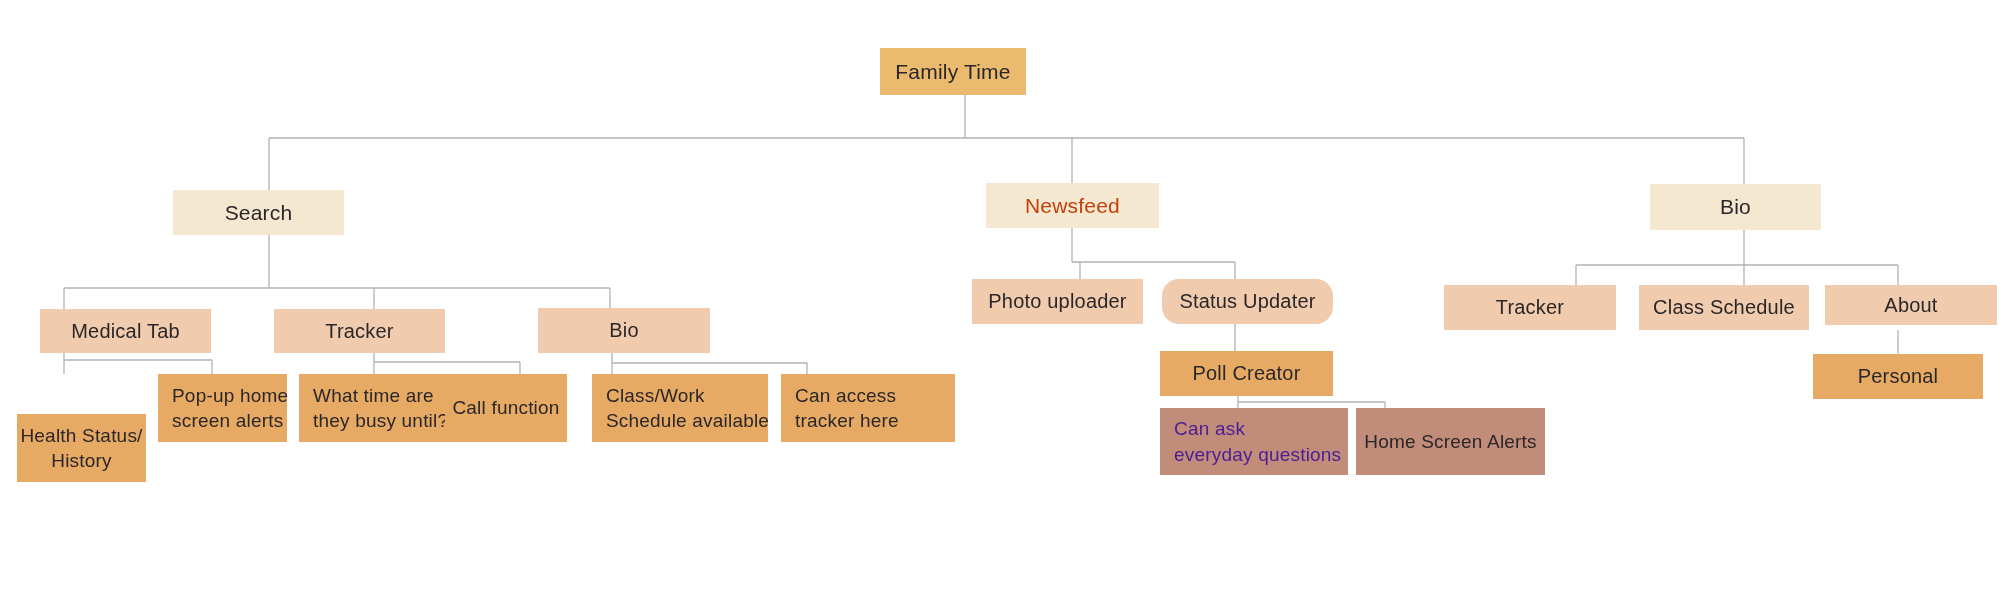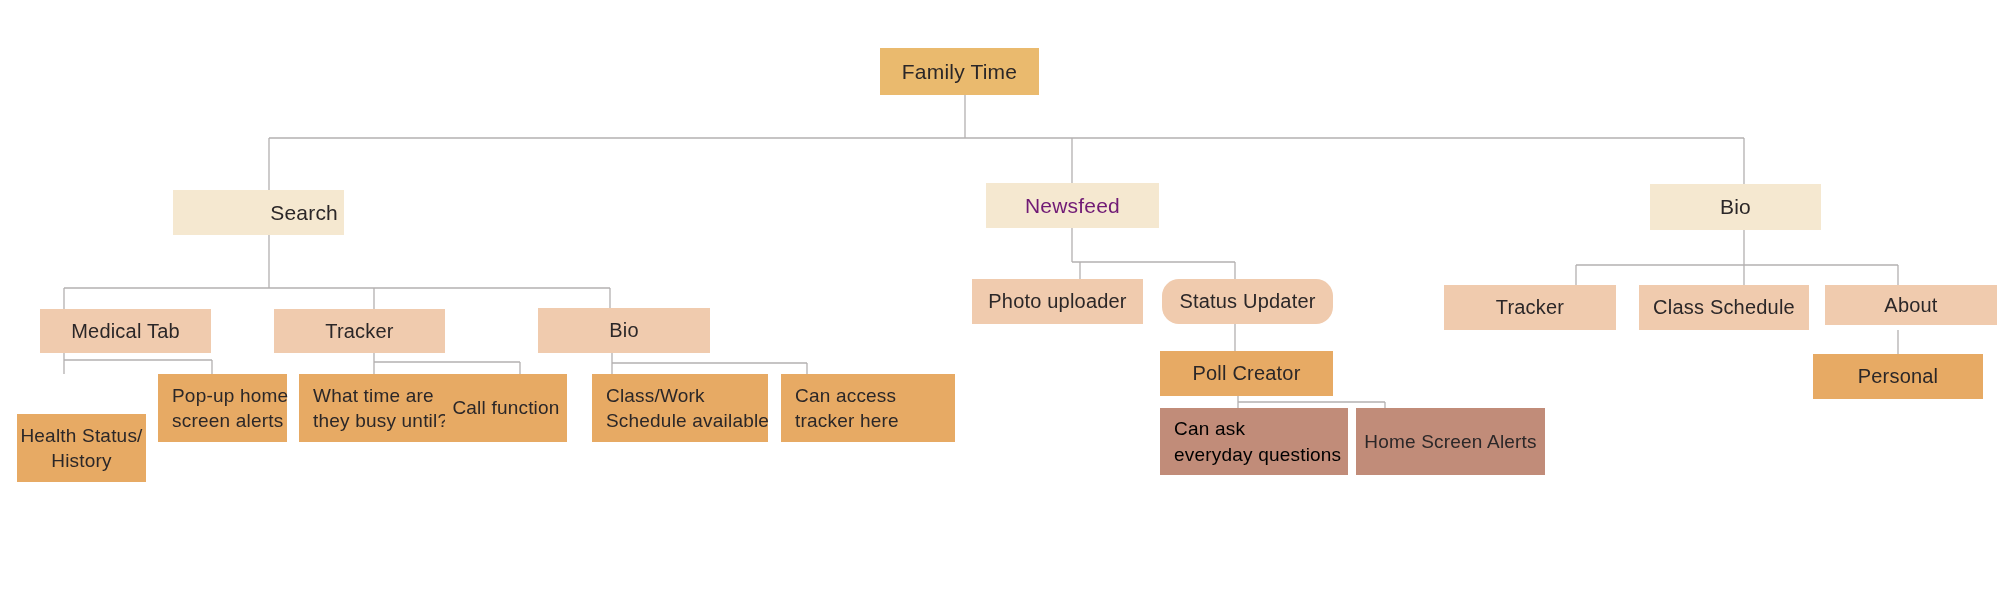--- a/index.html
+++ b/index.html
@@ -83,27 +83,27 @@
       <polyline points="1238,402 1385,402" stroke="#b3b0b0"></polyline>
       <polyline points="1385,402 1385,408" stroke="#b3b0b0"></polyline>
       <polyline points="1744,230 1744,265" stroke="#b3b0b0"></polyline>
       <polyline points="1576,265 1898,265" stroke="#b3b0b0"></polyline>
       <polyline points="1576,265 1576,285" stroke="#b3b0b0"></polyline>
       <polyline points="1744,265 1744,285" stroke="#b3b0b0"></polyline>
       <polyline points="1898,265 1898,285" stroke="#b3b0b0"></polyline>
       <polyline points="1898,330 1898,354" stroke="#b3b0b0"></polyline>
     </svg>
   <div id="nodes-layer">
-      <div class="node align-center" style="left: 880px; top: 48px; width: 159px; height: 47px; font-size: 21px; background: rgb(234, 186, 110); color: rgb(43, 39, 40);">
+      <div class="node align-center" style="left: 880px; top: 48px; width: 146px; height: 47px; font-size: 21px; background: rgb(234, 186, 110); color: rgb(43, 39, 40);">
         <div class="line">Family Time</div>
       </div>
-      <div class="node align-center" style="left: 173px; top: 190px; width: 171px; height: 45px; font-size: 21px; background: rgb(245, 232, 208); color: rgb(43, 39, 40); align-items: flex-end;">
+      <div class="node align-center" style="left: 173px; top: 190px; width: 171px; height: 45px; font-size: 21px; background: rgb(245, 232, 208); color: rgb(43, 39, 40);">
         <div class="line">Search</div>
       </div>
-      <div class="node align-center" style="left: 986px; top: 183px; width: 173px; height: 45px; font-size: 21px; background: rgb(245, 232, 208); color: #701a75;">
+      <div class="node align-center" style="left: 986px; top: 183px; width: 173px; height: 45px; font-size: 21px; background: rgb(245, 232, 208); color: #c2410c;">
         <div class="line">Newsfeed</div>
       </div>
       <div class="node align-center" style="left: 1650px; top: 184px; width: 171px; height: 46px; font-size: 21px; background: rgb(245, 232, 208); color: rgb(43, 39, 40);">
         <div class="line">Bio</div>
       </div>
       <div class="node align-center" style="left: 40px; top: 309px; width: 171px; height: 44px; font-size: 20px; background: rgb(240, 203, 174); color: rgb(43, 39, 40); padding-left: 6px;">
         <div class="line">Medical Tab</div>
       </div>
       <div class="node align-center" style="left: 274px; top: 309px; width: 171px; height: 44px; font-size: 20px; background: rgb(240, 203, 174); color: rgb(43, 39, 40);">
         <div class="line">Tracker</div>
@@ -136,21 +136,21 @@
       </div>
       <div class="node align-center" style="left: 972px; top: 279px; width: 171px; height: 45px; font-size: 20px; background: rgb(240, 203, 174); color: rgb(43, 39, 40);">
         <div class="line">Photo uploader</div>
       </div>
       <div class="node align-center" style="left: 1162px; top: 279px; width: 171px; height: 45px; font-size: 20px; background: rgb(240, 203, 174); color: rgb(43, 39, 40); border-radius: 17px;">
         <div class="line">Status Updater</div>
       </div>
       <div class="node align-center" style="left: 1160px; top: 351px; width: 173px; height: 45px; font-size: 20px; background: rgb(231, 170, 100); color: rgb(43, 39, 40);">
         <div class="line">Poll Creator</div>
       </div>
-      <div class="node align-left" style="left: 1160px; top: 408px; width: 188px; height: 67px; font-size: 19px; background: rgb(193, 140, 121); color: #000000;">
+      <div class="node align-left" style="left: 1160px; top: 408px; width: 188px; height: 67px; font-size: 19px; background: rgb(193, 140, 121); color: #4c1d95;">
         <div class="line">Can ask</div>
         <div class="line">everyday questions</div>
       </div>
       <div class="node align-center" style="left: 1356px; top: 408px; width: 189px; height: 67px; font-size: 19px; background: rgb(193, 140, 121); color: rgb(43, 39, 40);">
         <div class="line">Home Screen Alerts</div>
       </div>
       <div class="node align-center" style="left: 1444px; top: 285px; width: 172px; height: 45px; font-size: 20px; background: rgb(240, 203, 174); color: rgb(43, 39, 40);">
         <div class="line">Tracker</div>
       </div>
       <div class="node align-center" style="left: 1639px; top: 285px; width: 170px; height: 45px; font-size: 20px; background: rgb(240, 203, 174); color: rgb(43, 39, 40);">

